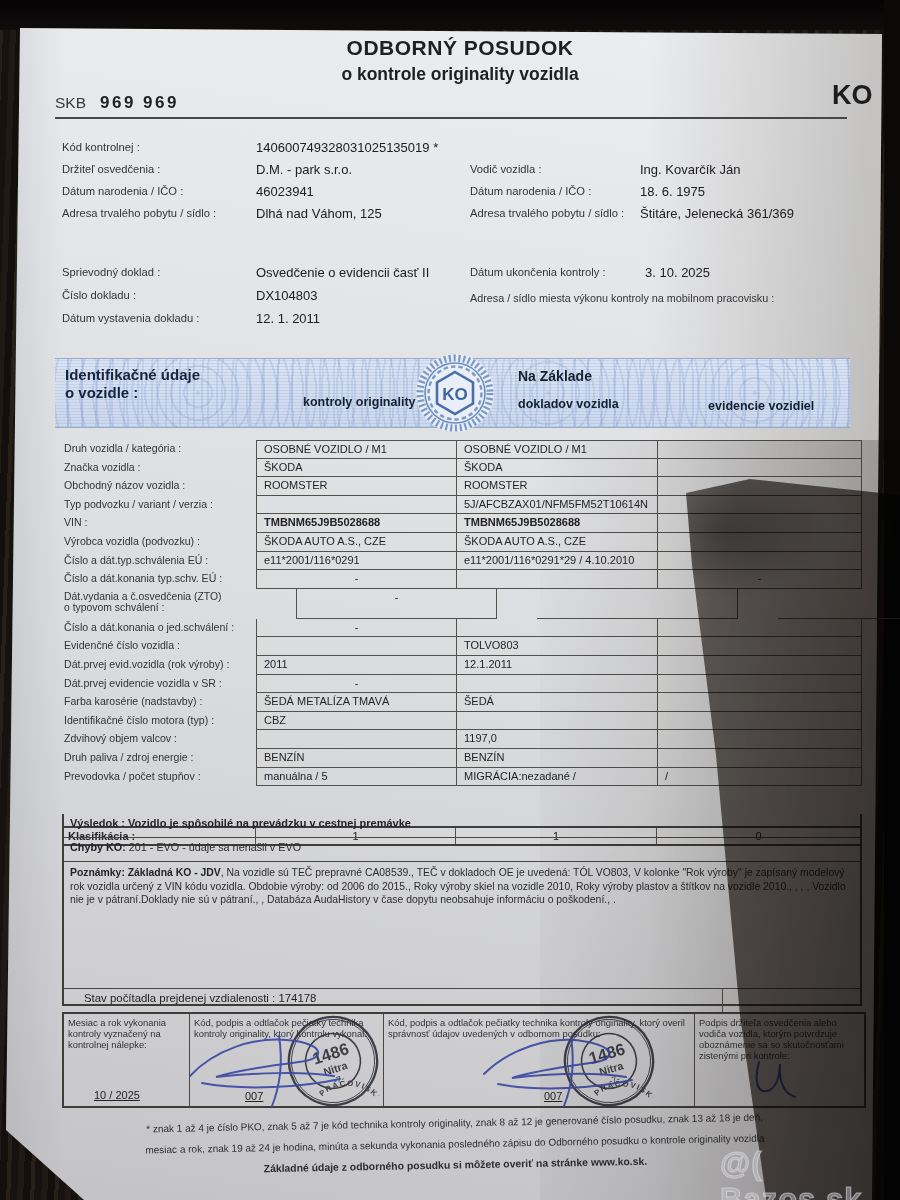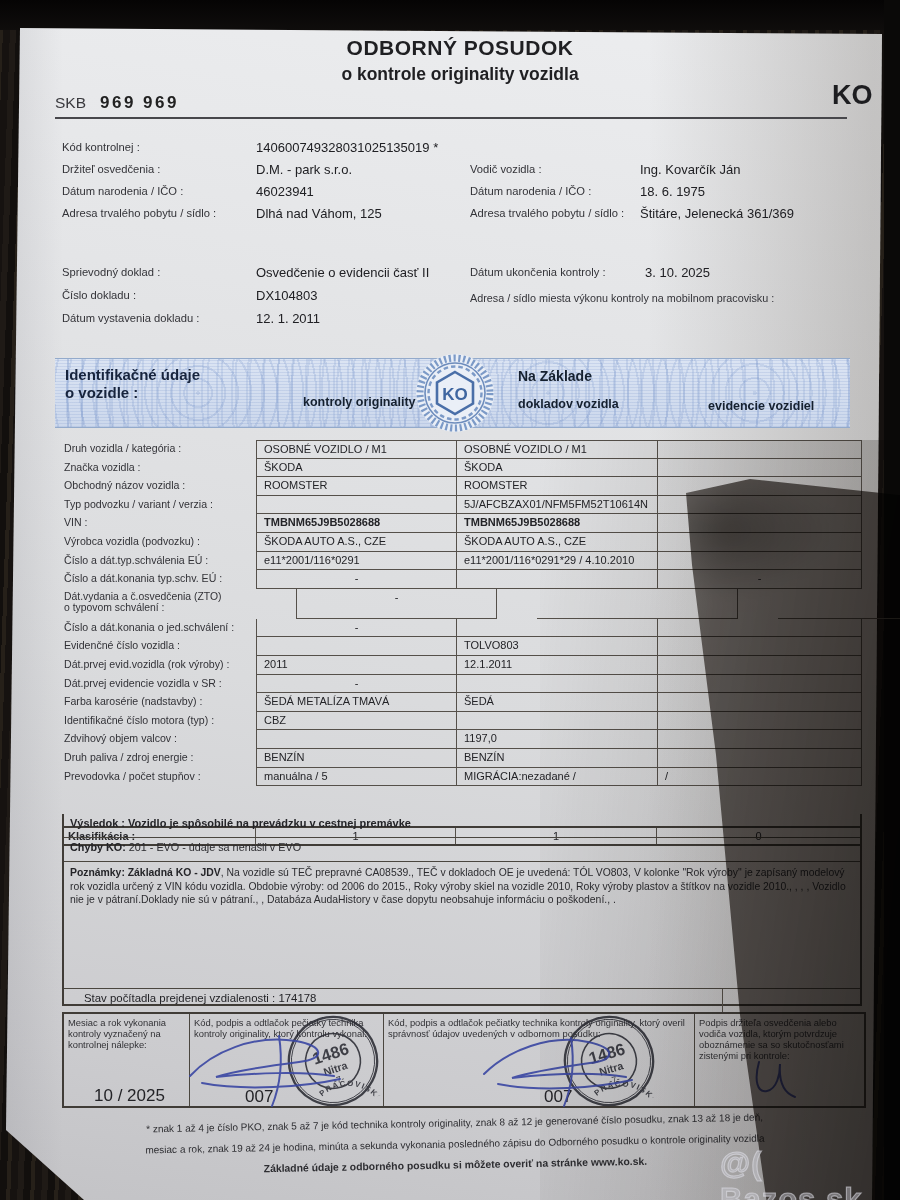--- a/index.html
+++ b/index.html
@@ -76,21 +76,21 @@
   .pozn{border-top:1.4px solid #4a463f;height:122px;font-size:10.4px;line-height:13.6px;color:#2c2c30;padding:4px 8px 0 6px;}
   .pozn b{color:#242428;text-align:right;}
   .stav{border-top:1.4px solid #4a463f;height:20px;font-size:11.4px;color:#232327;padding:3px 0 0 20px;position:relative;}
   .stav-div{position:absolute;left:658px;top:0;bottom:0;border-left:1.2px solid #55504a;}
 
   
   .sigtable{left:62px;top:1012px;width:804px;height:96px;border:2px solid #403c37;box-sizing:border-box;
     display:grid;grid-template-columns:126px 194px 311px auto;}
   .sigcell{position:relative;border-right:1.4px solid #4a463f;padding:3px 4px;font-size:9.4px;line-height:11px;color:#323236;overflow:visible;}
   .sigcell:last-child{border-right:none;}
-  .sigval{position:absolute;font-size:17px;color:#232327;}
+  .sigval{position:absolute;font-size:11px;color:#232327;text-decoration:underline;}
   .stamp{position:absolute;}
   .sig{position:absolute;pointer-events:none;}
 
   
   .footer{left:55px;top:1114px;width:800px;transform:rotate(-1.1deg);transform-origin:40% 50%;}
   .fn{text-align:center;font-size:10px;color:#2e2e32;line-height:21px;}
   .fn.bold{font-weight:bold;font-size:10.4px;}
 
   
   .shadow-main{position:absolute;left:620px;top:455px;width:300px;height:770px;

